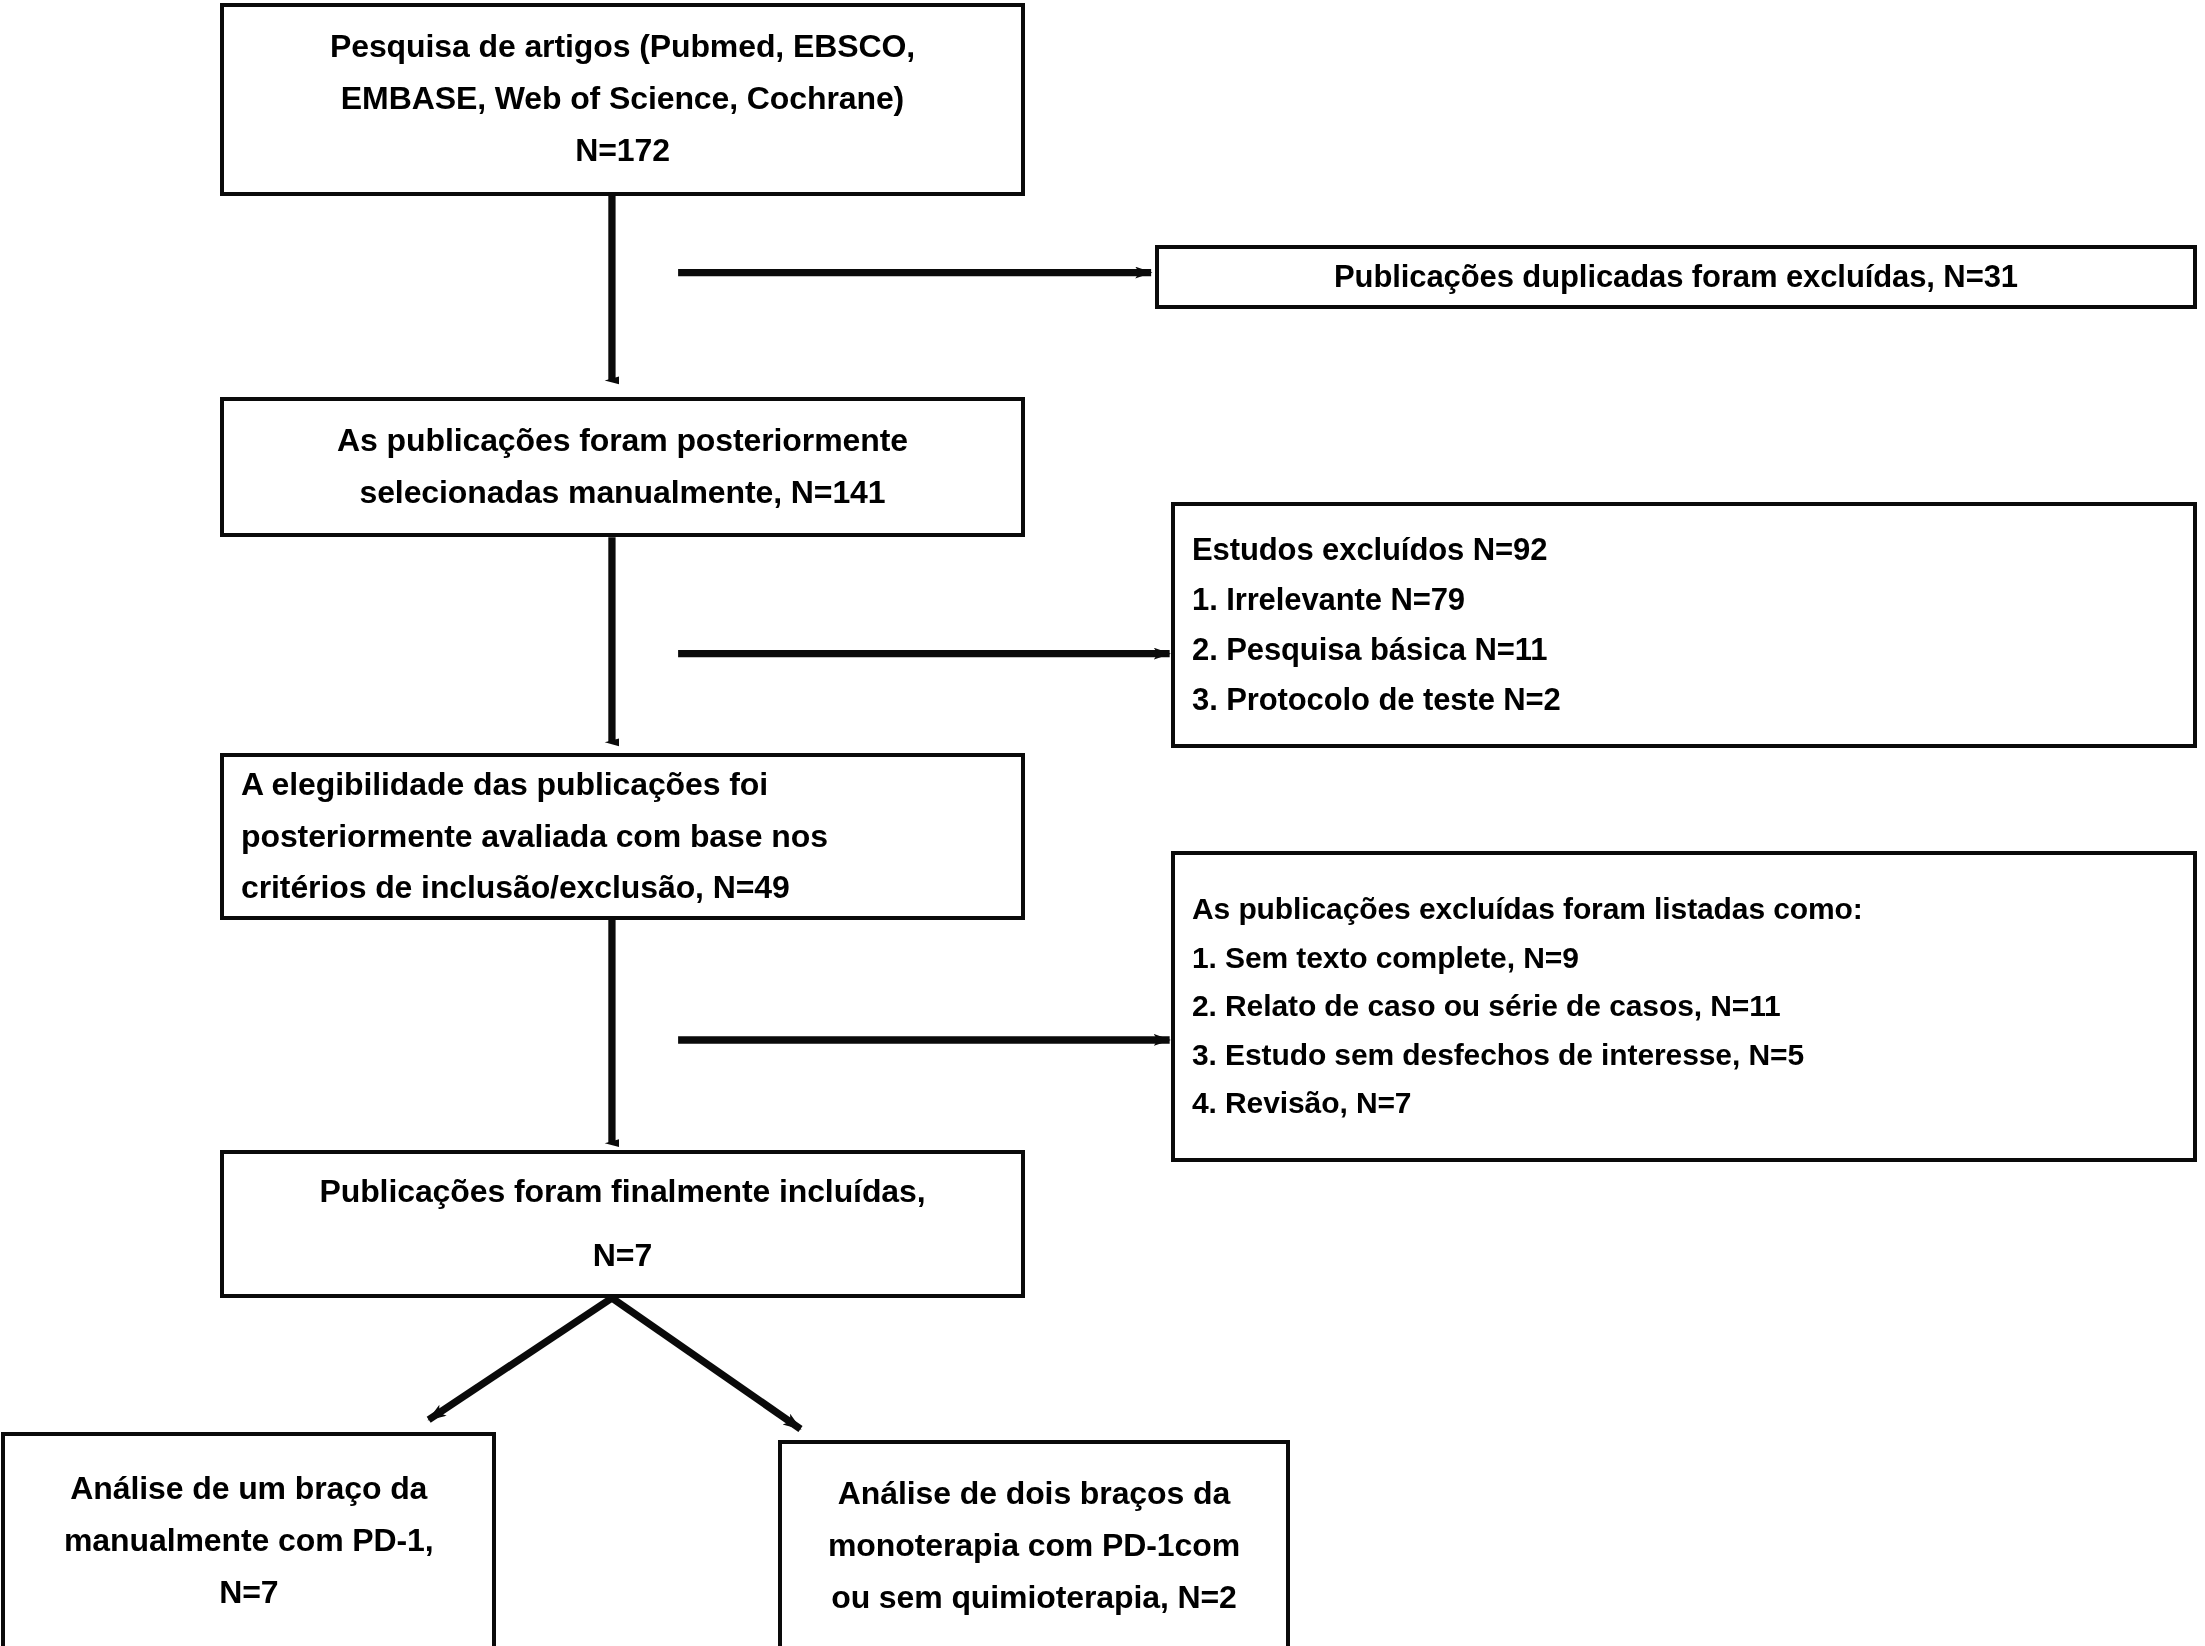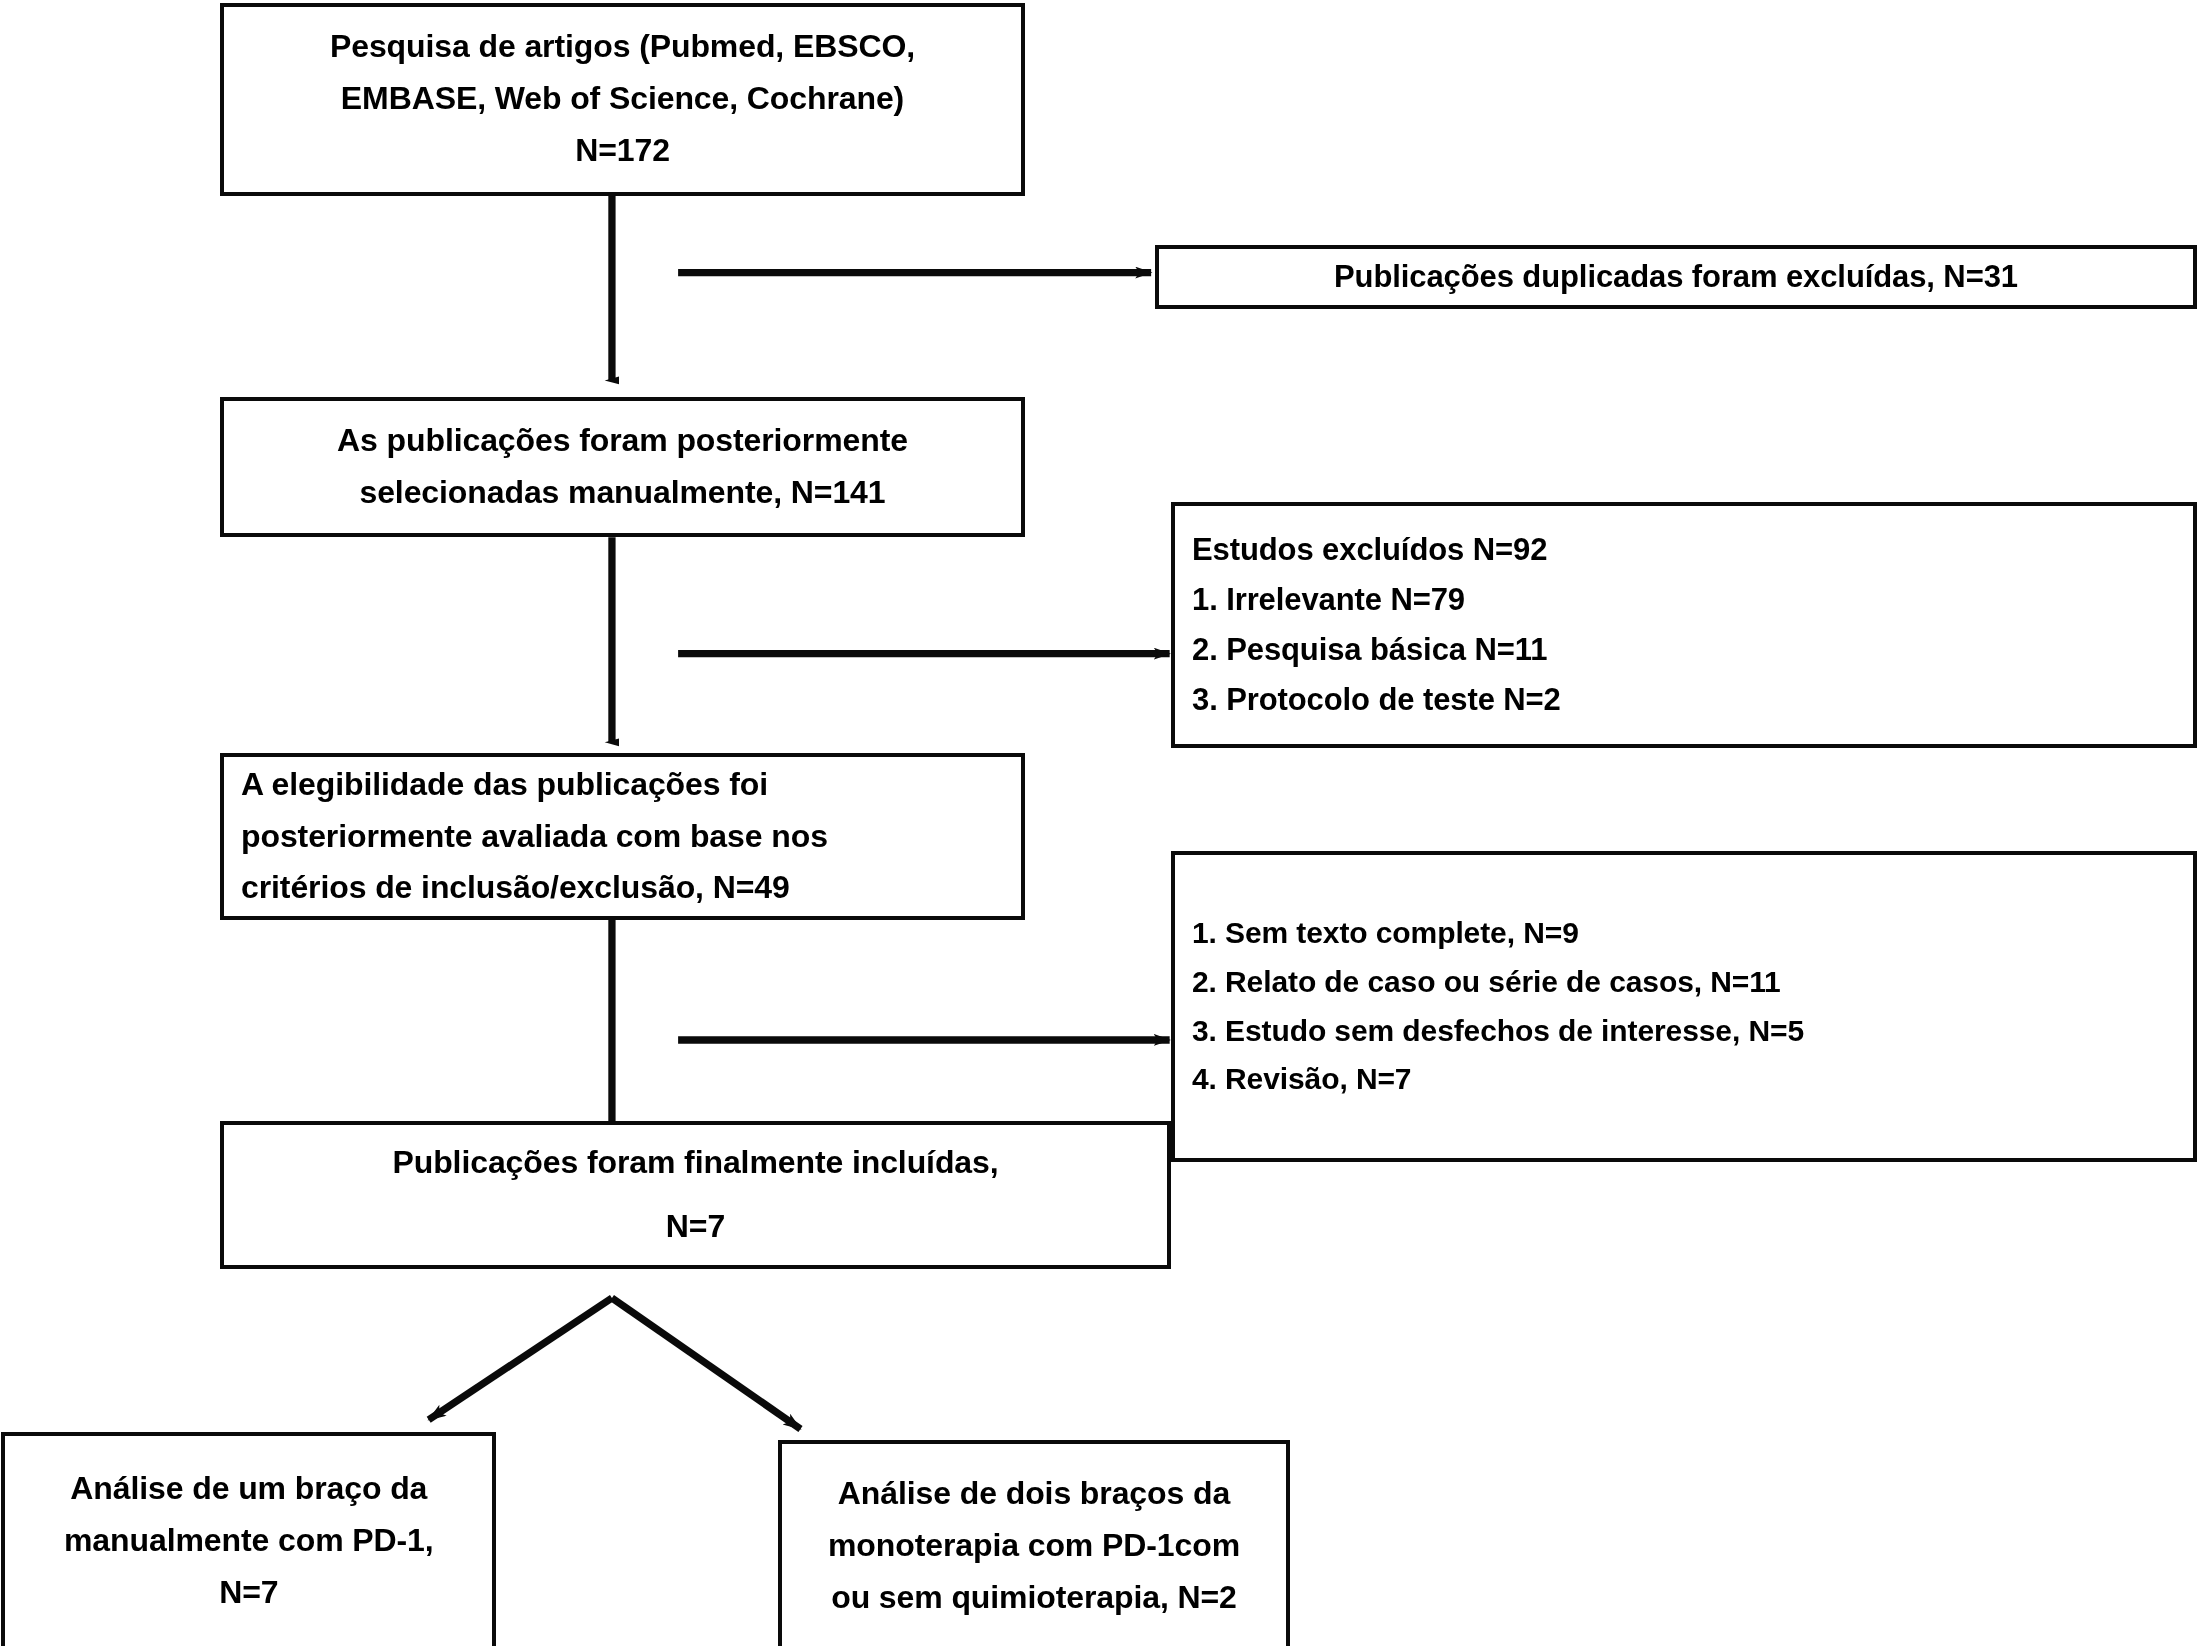--- a/index.html
+++ b/index.html
@@ -127,27 +127,28 @@
     <span class="line">3. Protocolo de teste N=2</span>
   </div>
 
   <div class="node left pad-l t48" style="left:220px; top:753px; width:805px; height:167px;align-items:center;">
     <span class="line">A elegibilidade das publicações foi</span>
     <span class="line">posteriormente avaliada com base nos</span>
     <span class="line">critérios de inclusão/exclusão, N=49</span>
   </div>
 
   <div class="node left pad-l t45" style="left:1171px; top:851px; width:1026px; height:311px;">
+    <span class="line">As publicações excluídas foram listadas como:</span>
     <span class="line">1. Sem texto complete, N=9</span>
     <span class="line"> 2. Relato de caso ou série de casos, N=11</span>
     <span class="line">3. Estudo sem desfechos de interesse, N=5</span>
     <span class="line">4. Revisão, N=7</span>
   </div>
 
-  <div class="node center pad-c t48" style="left:220px; top:1121px; width:951px; height:148px;gap:12px;">
+  <div class="node center pad-c t48" style="left:220px; top:1150px; width:805px; height:148px;gap:12px;">
     <span class="line">Publicações foram finalmente incluídas,</span>
     <span class="line">N=7</span>
   </div>
 
   <div class="node center pad-c t48" style="left:1.3px; top:1432px; width:495px; height:218px;">
     <span class="line">Análise de um braço da</span>
     <span class="line">manualmente com PD-1,</span>
     <span class="line">N=7</span>
   </div>
 

